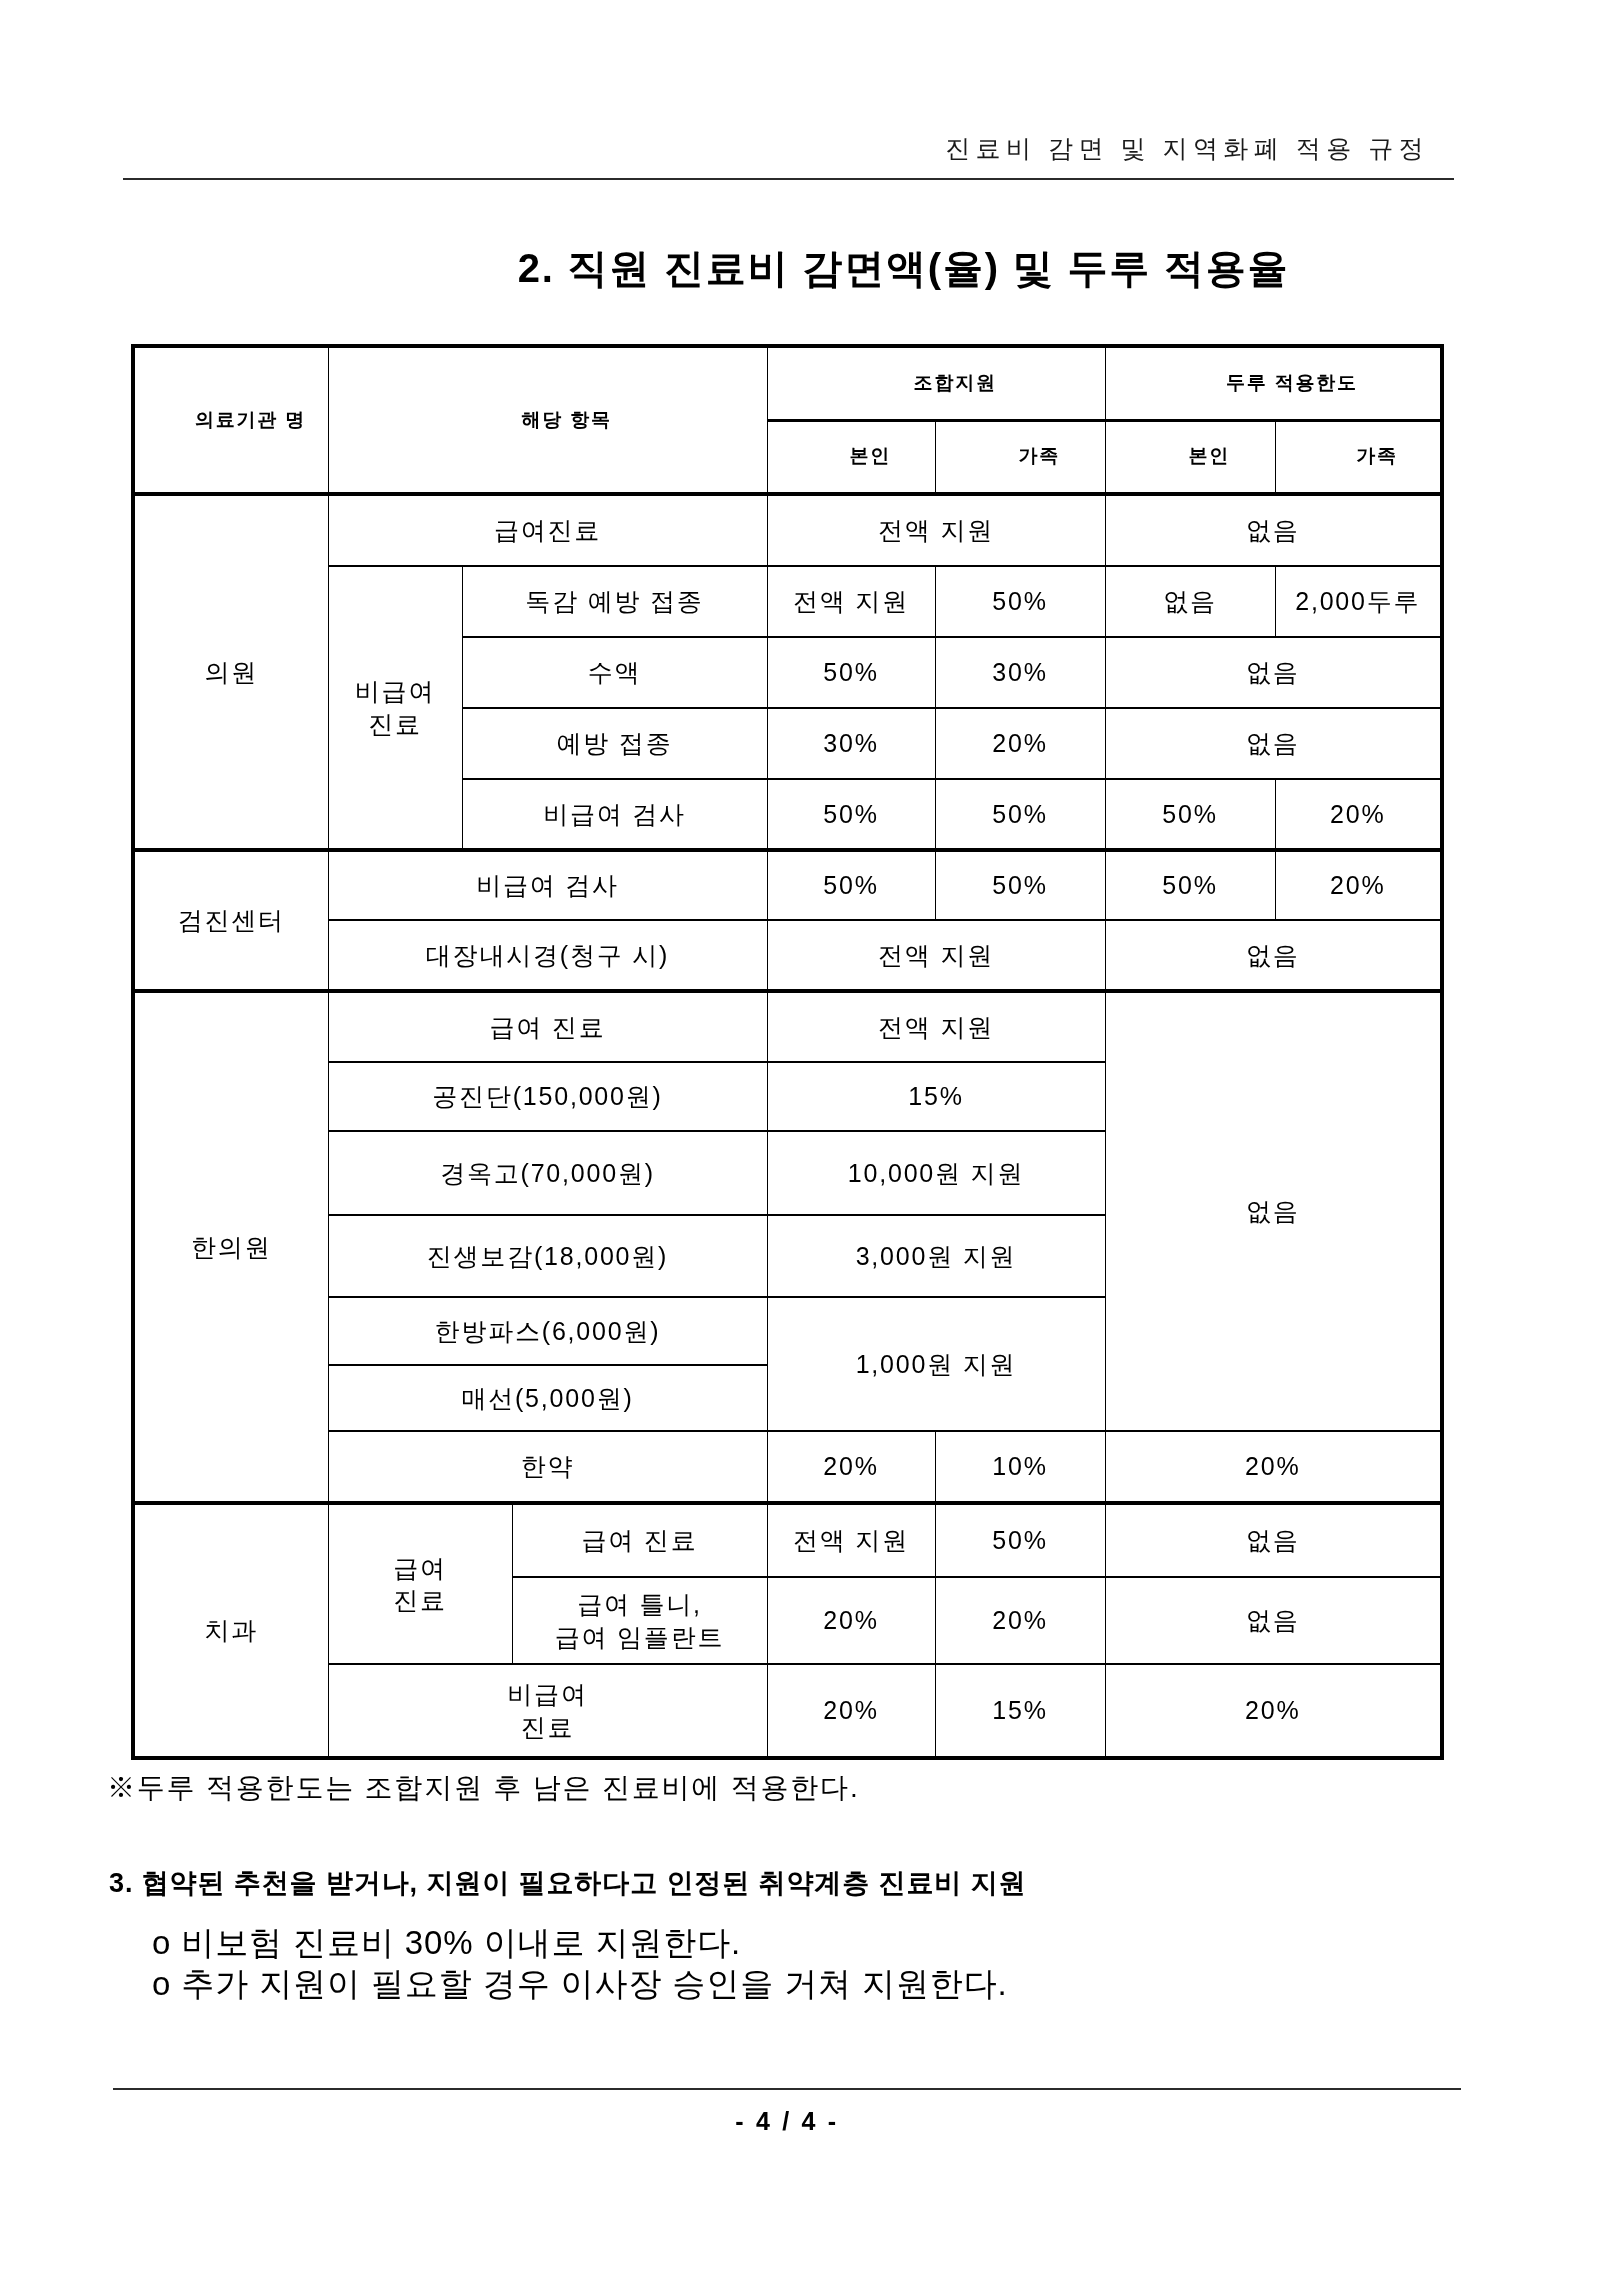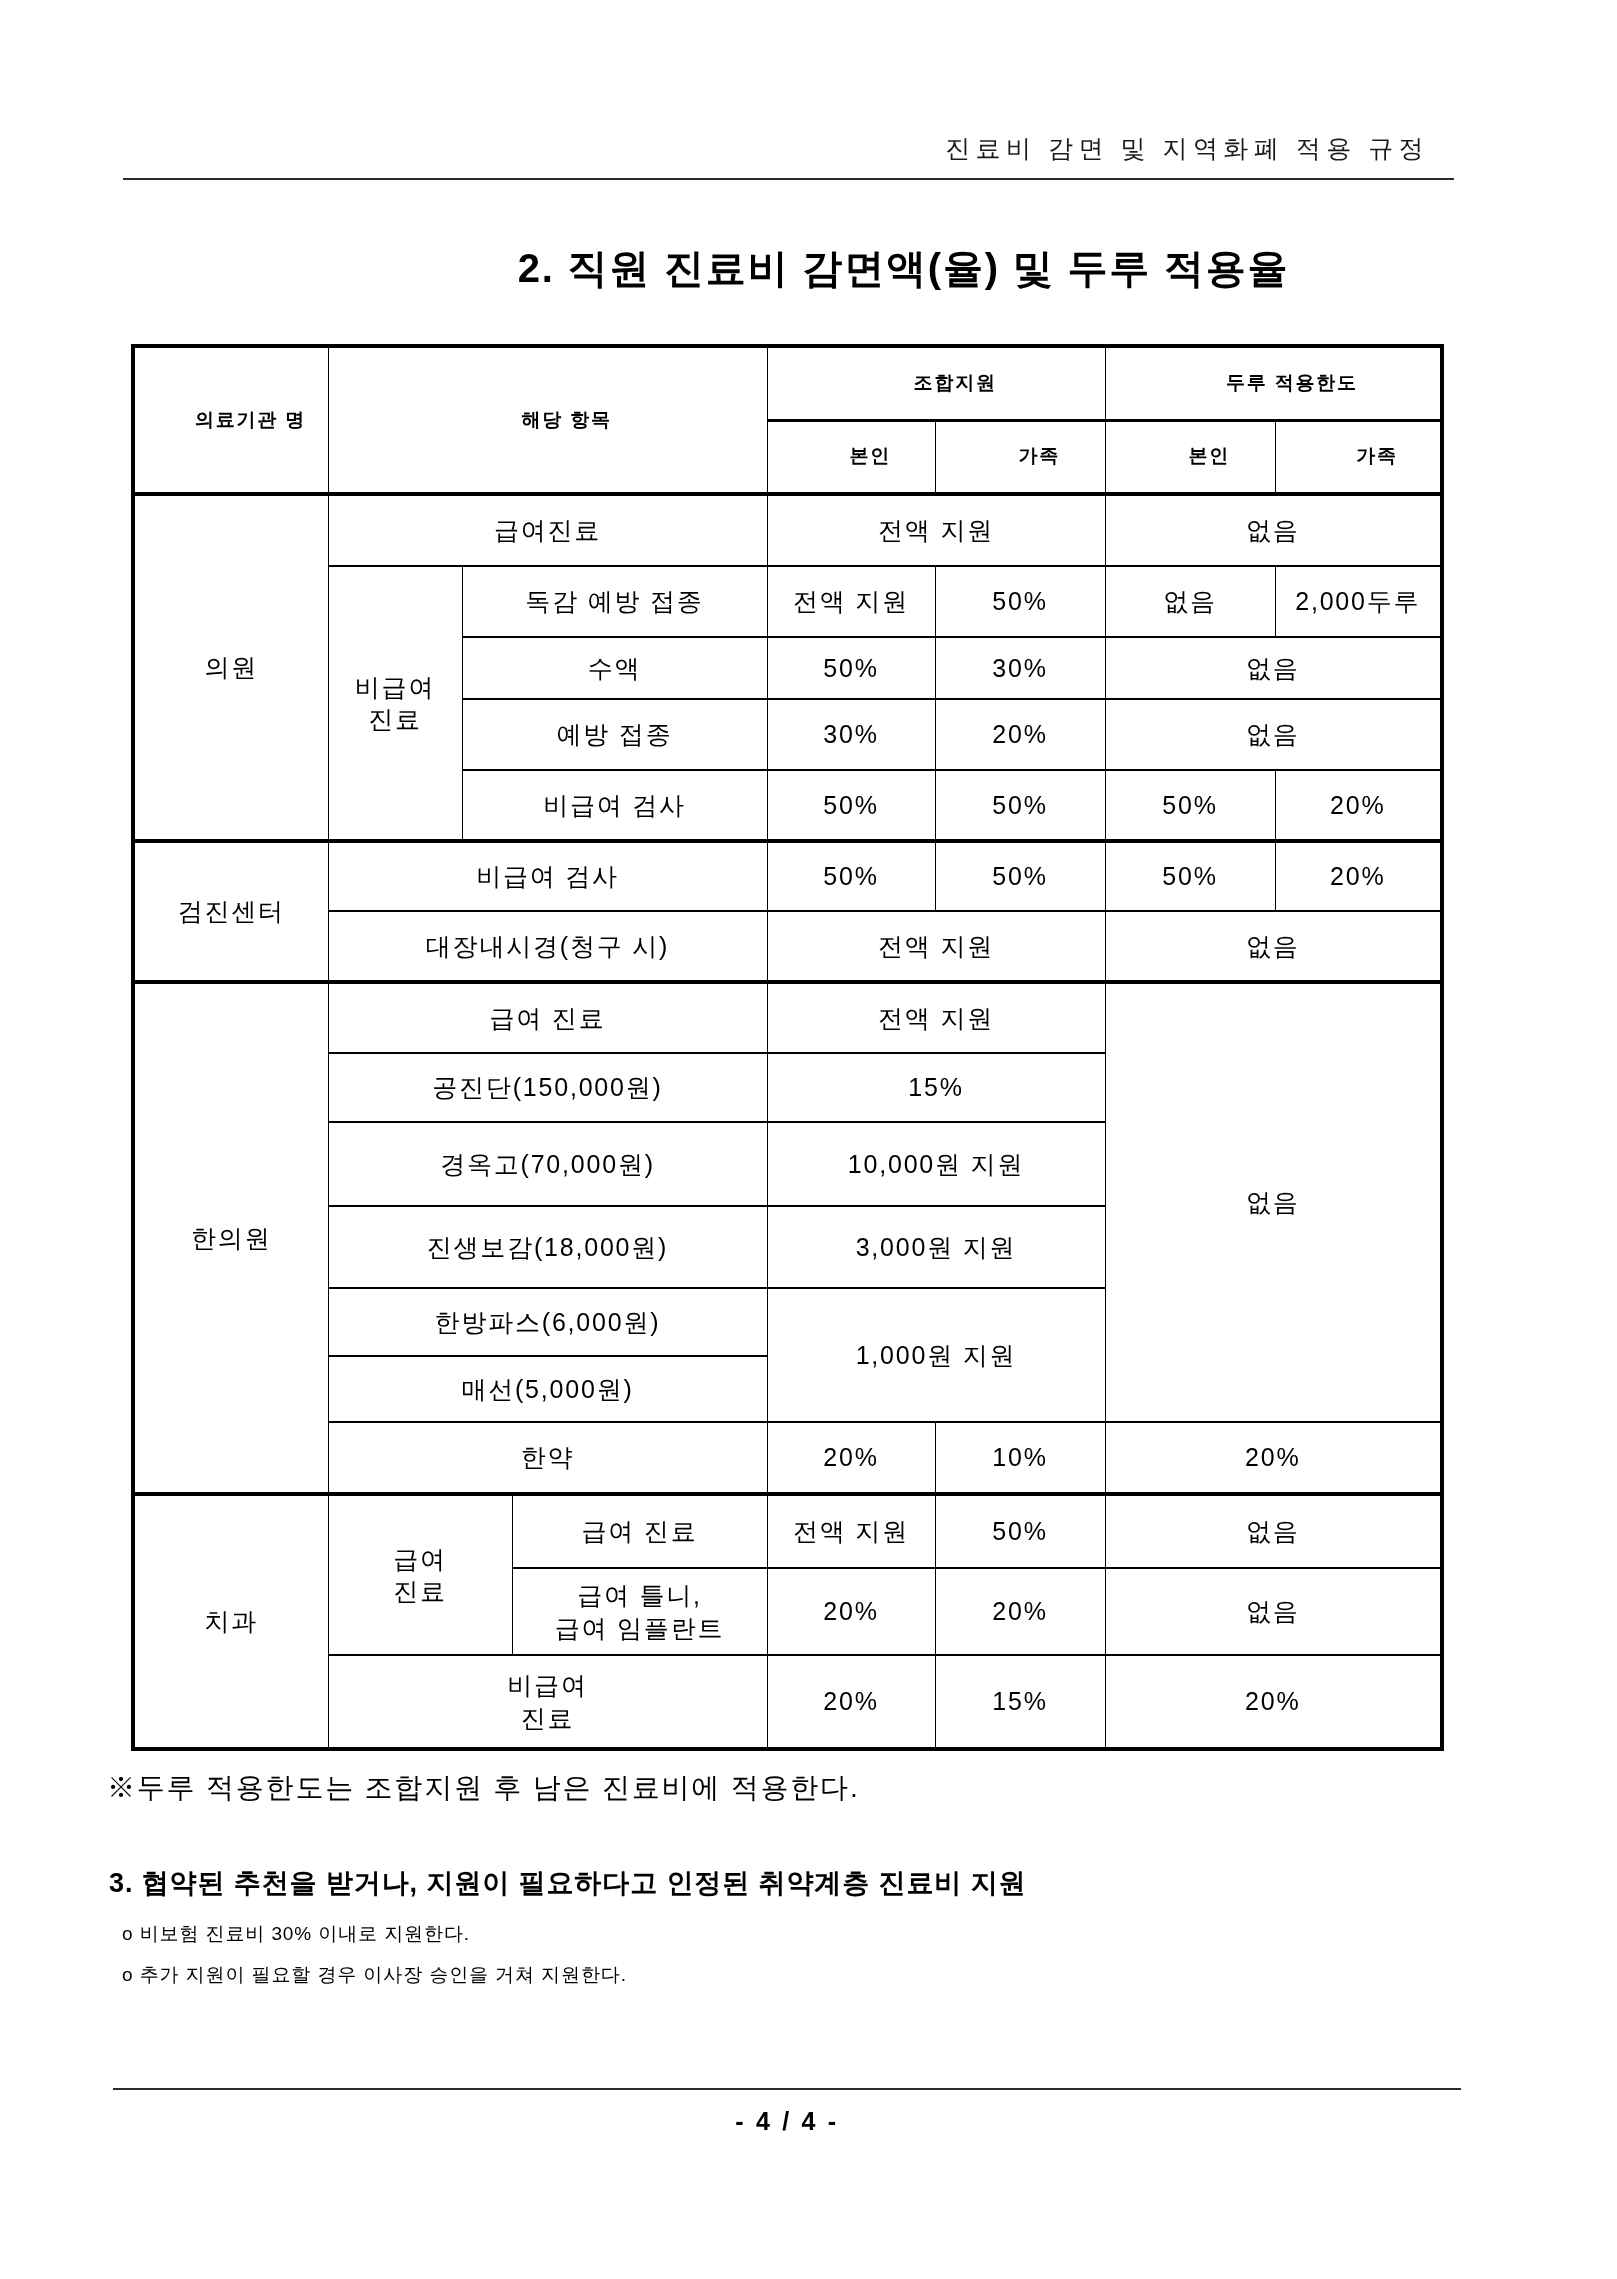--- a/index.html
+++ b/index.html
@@ -83,21 +83,21 @@
 
   .sec3-heading {
     position: absolute;
     top: 1865px;
     left: 109px;
     font-size: 27px;
     font-weight: bold;
     letter-spacing: 0.9px;
   }
 
-  .bullet { position: absolute; left: 122px; font-size: 19px; letter-spacing: 0.9px; }
+  .bullet { position: absolute; left: 152px; font-size: 33px; letter-spacing: 0.9px; }
   .bullet-1 { top: 1921px; }
   .bullet-2 { top: 1962px; }
 
   .rule-bottom {
     position: absolute;
     top: 2088px;
     left: 113px;
     width: 1348px;
     border-top: 2.7px solid #2b2b2b;
   }
@@ -155,21 +155,21 @@
       </tr>
       <tr style="height:71px">
         <td rowspan="4">비급여
 진료</td>
         <td colspan="2">독감 예방 접종</td>
         <td>전액 지원</td>
         <td>50%</td>
         <td>없음</td>
         <td>2,000두루</td>
       </tr>
-      <tr style="height:62px">
+      <tr style="height:71px">
         <td colspan="2">수액</td>
         <td>50%</td>
         <td>30%</td>
         <td colspan="2">없음</td>
       </tr>
       <tr style="height:71px">
         <td colspan="2">예방 접종</td>
         <td>30%</td>
         <td>20%</td>
         <td colspan="2">없음</td>

